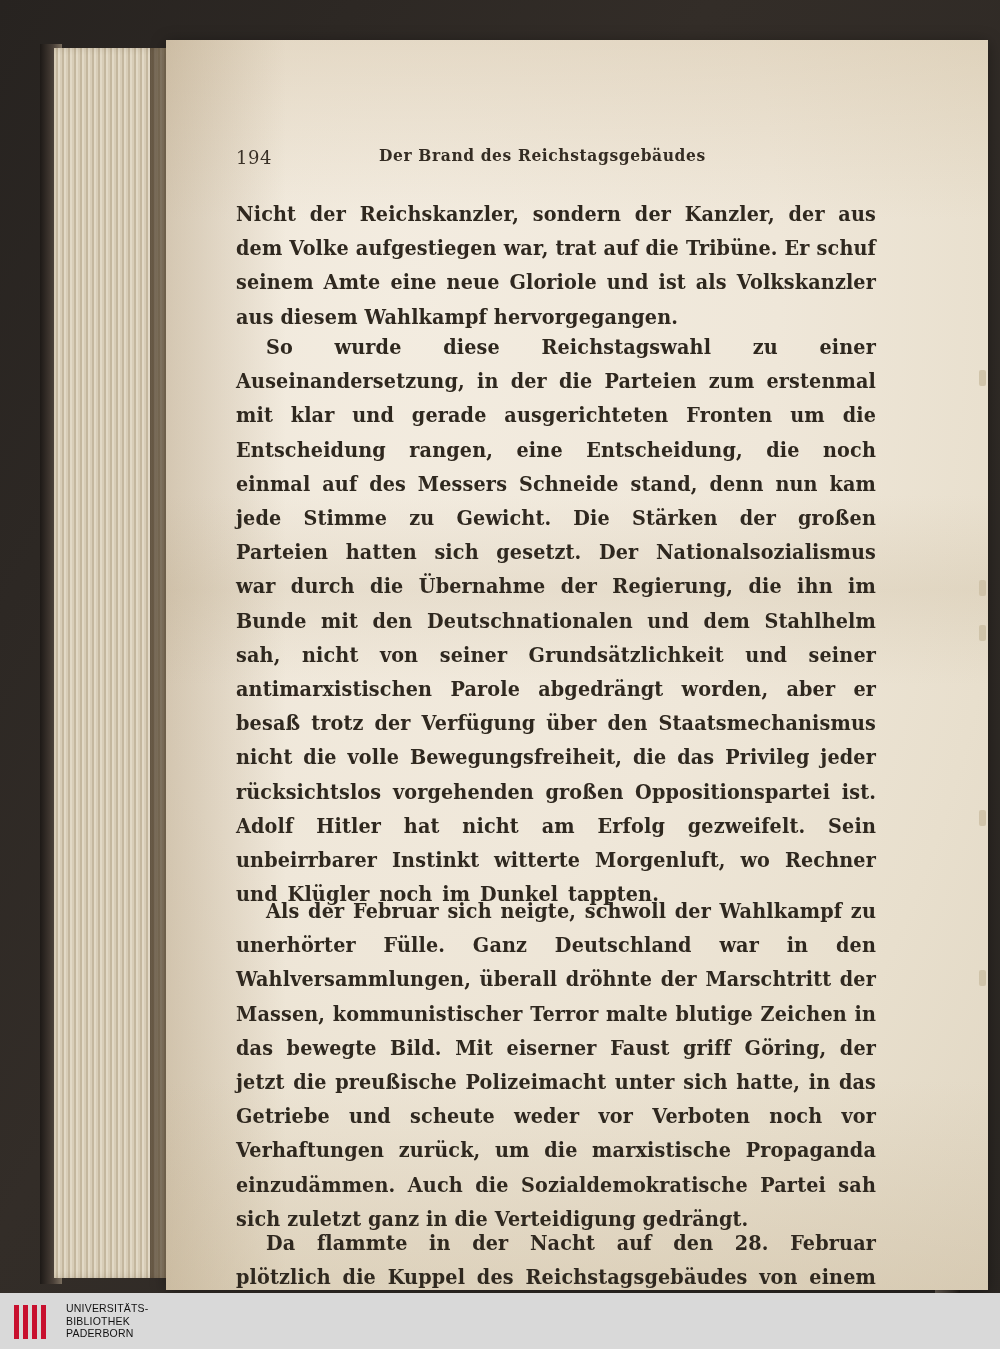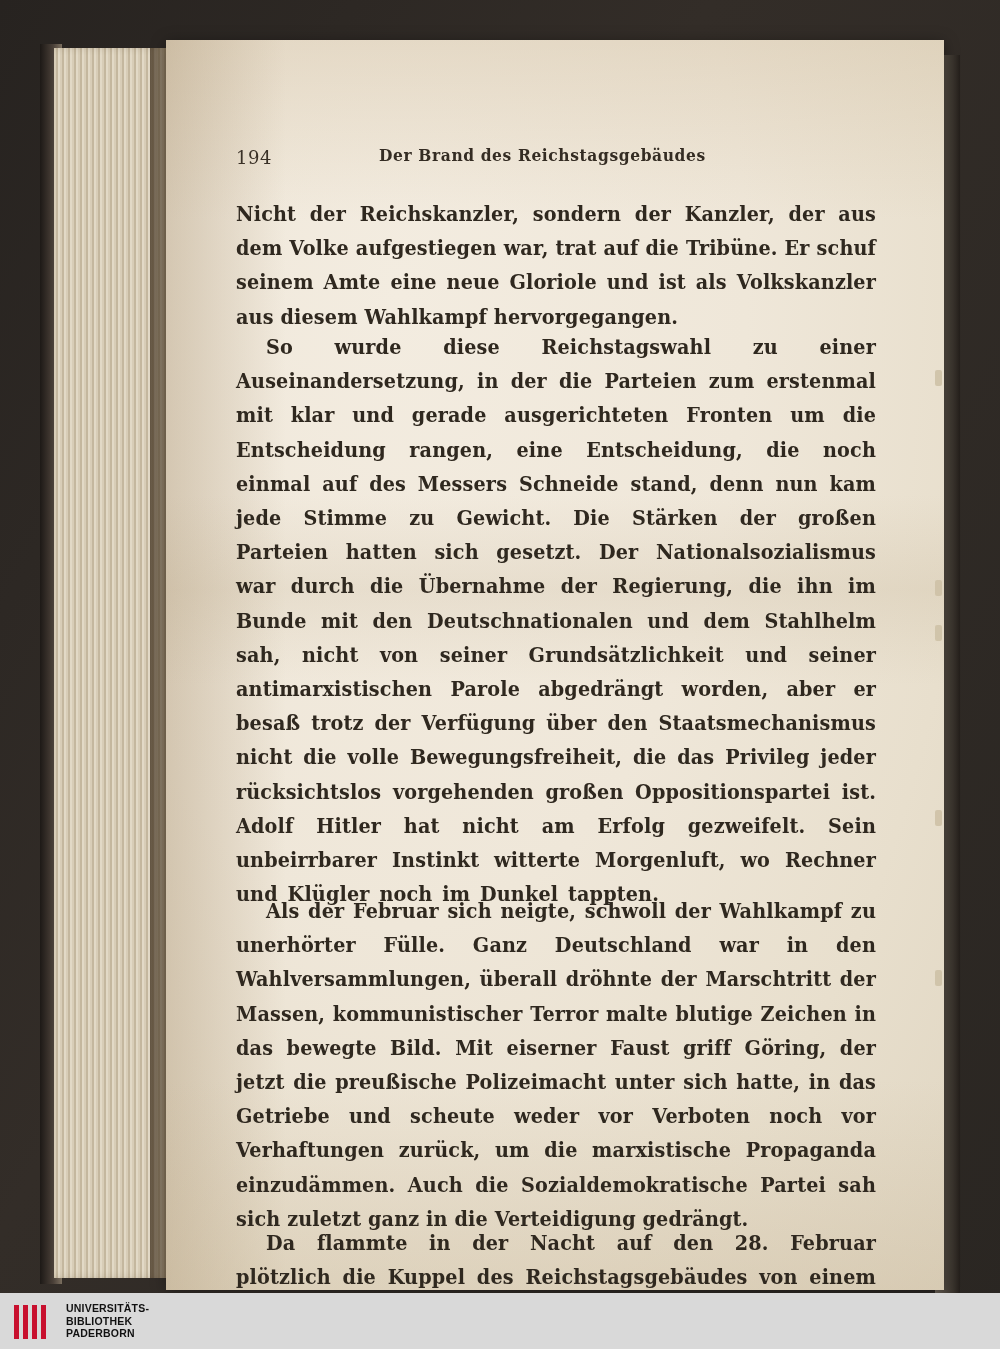--- a/index.html
+++ b/index.html
@@ -76,20 +76,21 @@
   
   #page {
     position: absolute;
     left: 126px;
     top: 10px;
     width: 778px;
     height: 1250px;
     background:
       radial-gradient(ellipse at 30% 20%, #f3ece0 0%, #efe7d9 45%, #e8dfcd 75%, #e0d6c2 100%);
     box-shadow: 0 2px 14px rgba(0,0,0,0.35);
+    padding-left: 44px;
   }
   
   #page-tone-top {
     position: absolute;
     left: 0; top: 0; right: 0; height: 180px;
     background: linear-gradient(180deg, rgba(205,186,155,0.35) 0%, rgba(205,186,155,0) 100%);
     pointer-events: none;
   }
   #page-tone-left {
     position: absolute;
@@ -201,21 +202,21 @@
     background: #c8102e;
   }
   #wm-bars i:nth-child(1) { height: 34px; }
   #wm-bars i:nth-child(2) { height: 34px; }
   #wm-bars i:nth-child(3) { height: 34px; }
   #wm-bars i:nth-child(4) { height: 34px; }
   #wm-text {
     font-family: "Liberation Sans", sans-serif;
     font-size: 10.5px;
     line-height: 12.5px;
-    font-weight: 700;
+    font-weight: 400;
     color: #111;
     letter-spacing: 0.2px;
     text-transform: uppercase;
   }
 </style>
 </head>
 <body>
 
 <div id="backdrop"></div>
 

